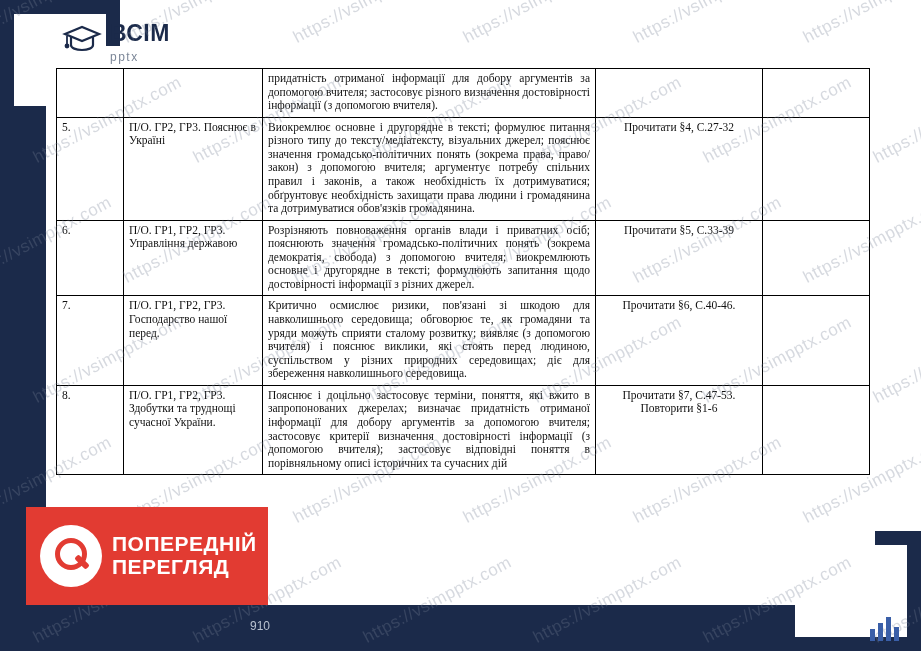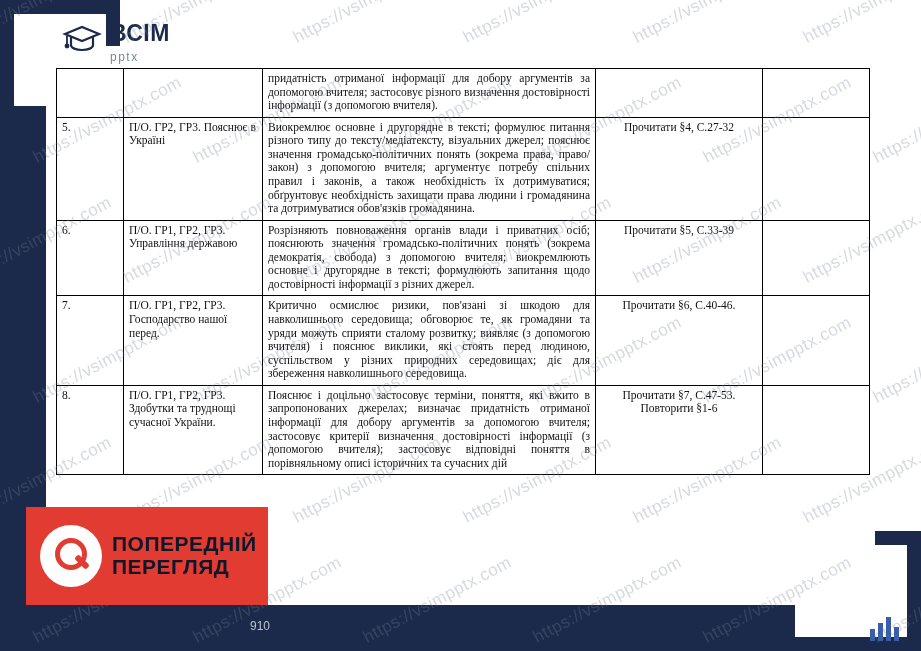--- a/index.html
+++ b/index.html
@@ -186,21 +186,21 @@
     position: absolute;
     left: 34px; top: 34px;
     width: 16px; height: 6px;
     background: #e23b32;
     transform: rotate(45deg);
     border-radius: 2px;
   }
   .preview-text {
     font-family: "Liberation Sans", sans-serif;
     font-weight: bold;
-    color: #0f172a;
+    color: #ffffff;
     font-size: 21px;
     line-height: 1.08;
     letter-spacing: .5px;
   }
 
   .page-num {
     position: absolute;
     left: 250px;
     bottom: 18px;
     color: #b9c2d0;

